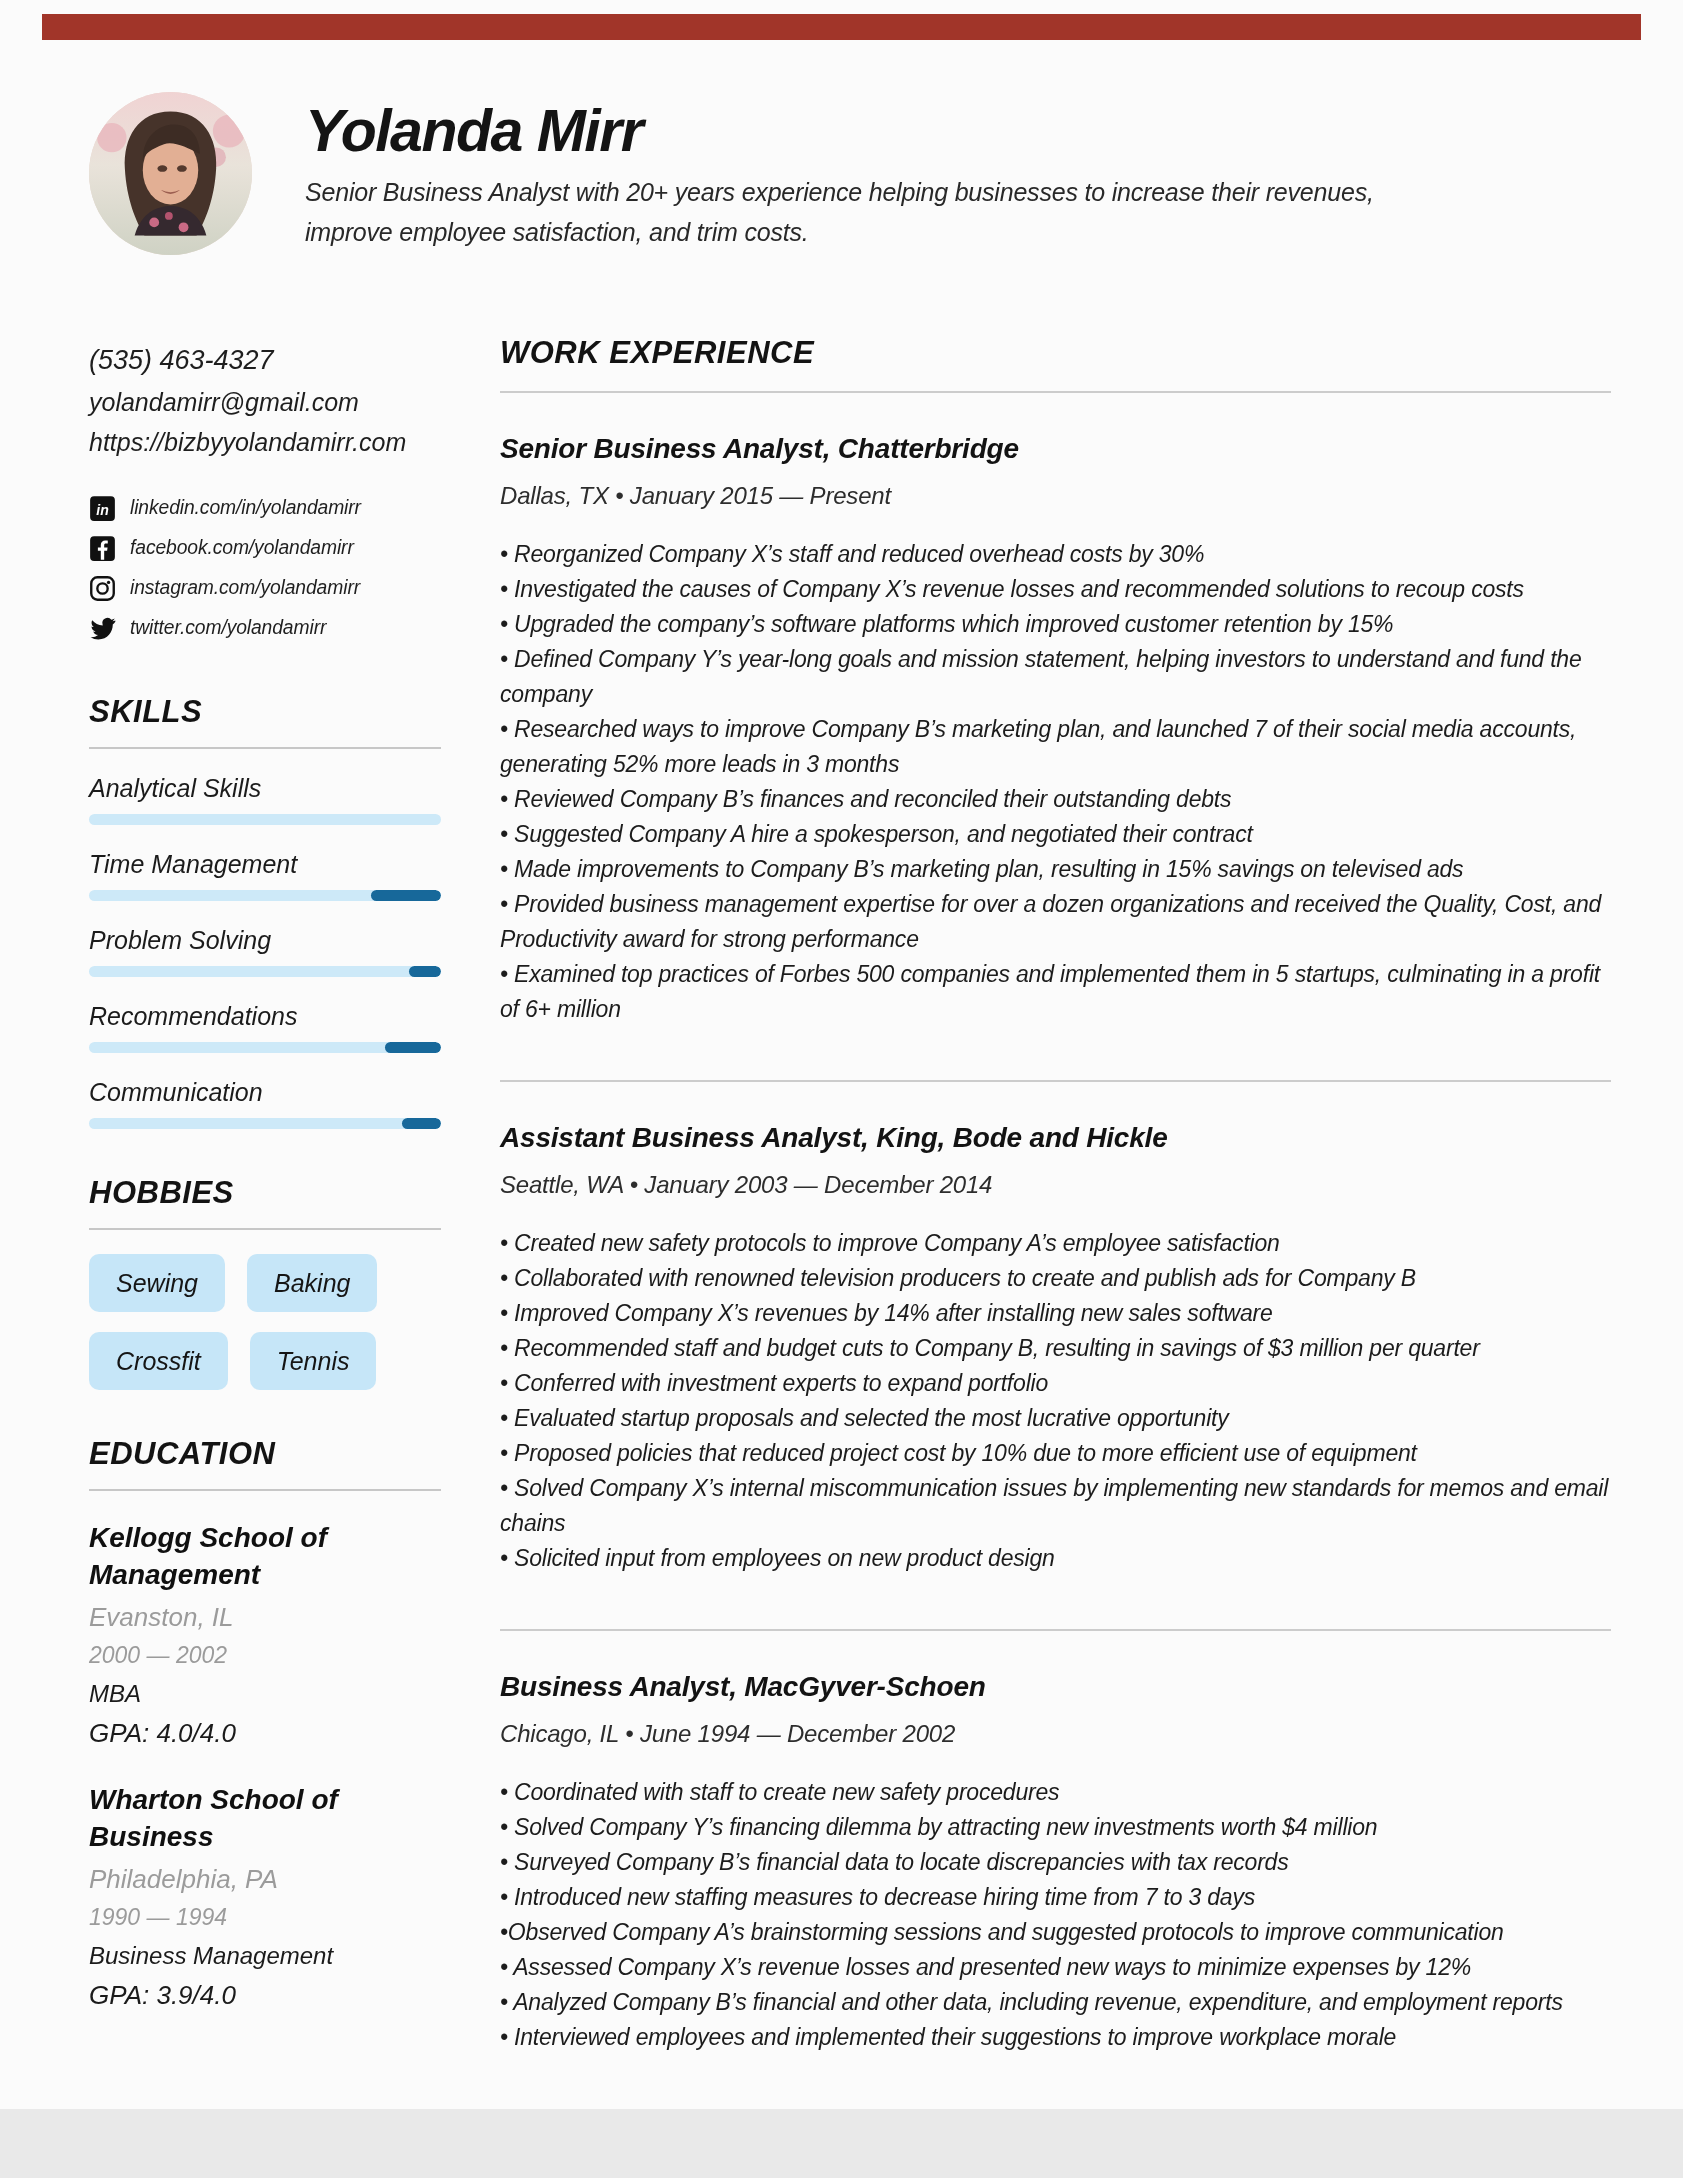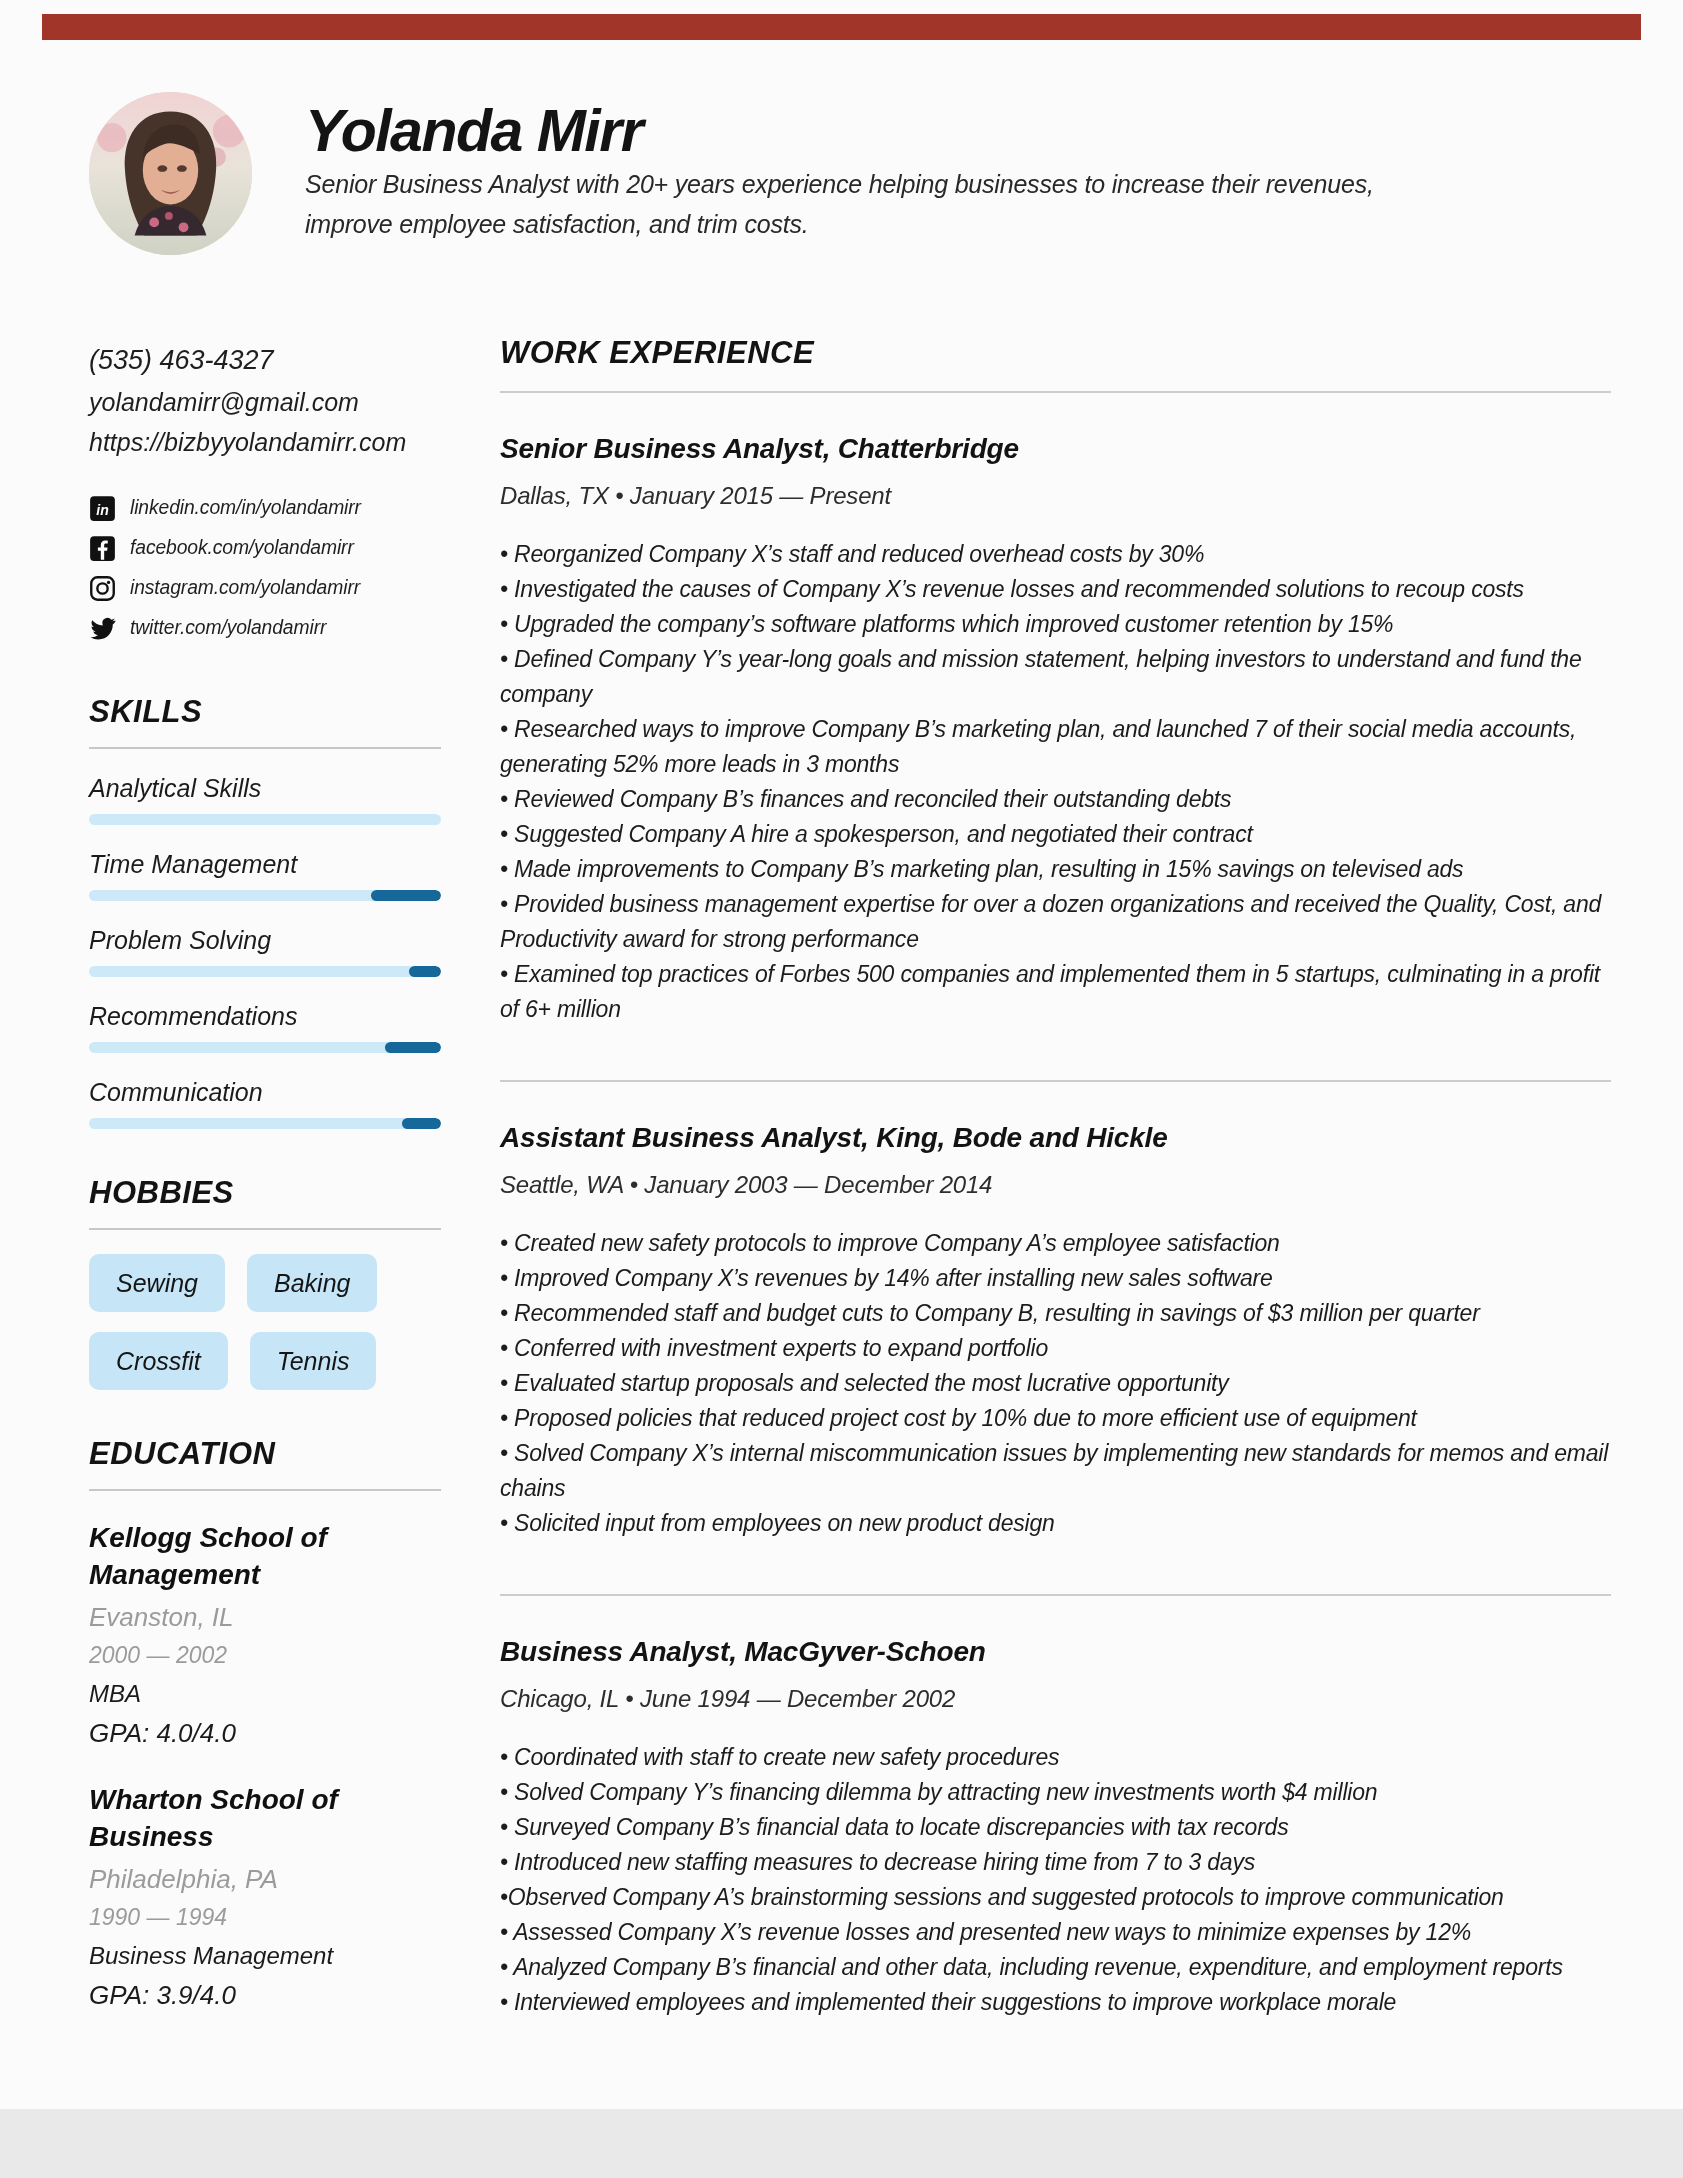--- a/index.html
+++ b/index.html
@@ -17,21 +17,21 @@
     position:absolute;left:89px;top:92px;width:163px;height:163px;
     border-radius:50%;overflow:hidden;background:#e9d6cd;
   }
   .photo svg{display:block;width:100%;height:100%;}
   .name{
     position:absolute;left:305px;top:97px;
     font-size:59px;font-weight:800;letter-spacing:-1.5px;color:#141414;
     white-space:nowrap;
   }
   .summary{
-    position:absolute;left:305px;top:164px;width:1139px;
+    position:absolute;left:305px;top:172px;width:1139px;
     font-size:25px;line-height:40px;color:#282828;letter-spacing:-0.2px;
   }
   .left-col{position:absolute;left:89px;top:339px;width:352px;}
   .right-col{position:absolute;left:500px;top:335px;width:1111px;}
 
   .contact-line{font-size:27px;line-height:43px;color:#1e1e1e;}
   .contact-line.small{font-size:25px;line-height:40px;}
 
   .social-list{margin-top:26px;}
   .social-row{display:flex;align-items:center;height:40px;}
@@ -233,20 +233,21 @@
             <div class="bullet">• Provided business management expertise for over a dozen organizations and received the Quality, Cost, and Productivity award for strong performance</div>
             <div class="bullet">• Examined top practices of Forbes 500 companies and implemented them in 5 startups, culminating in a profit of 6+ million</div>
           </div>
         </div>
         <div class="job-sep"></div>
         <div class="job">
           <div class="job-title">Assistant Business Analyst, King, Bode and Hickle</div>
           <div class="job-meta">Seattle, WA • January 2003 — December 2014</div>
           <div class="job-bullets">
             <div class="bullet">• Created new safety protocols to improve Company A’s employee satisfaction</div>
+            <div class="bullet">• Collaborated with renowned television producers to create and publish ads for Company B</div>
             <div class="bullet">• Improved Company X’s revenues by 14% after installing new sales software</div>
             <div class="bullet">• Recommended staff and budget cuts to Company B, resulting in savings of $3 million per quarter</div>
             <div class="bullet">• Conferred with investment experts to expand portfolio</div>
             <div class="bullet">• Evaluated startup proposals and selected the most lucrative opportunity</div>
             <div class="bullet">• Proposed policies that reduced project cost by 10% due to more efficient use of equipment</div>
             <div class="bullet">• Solved Company X’s internal miscommunication issues by implementing new standards for memos and email chains</div>
             <div class="bullet">• Solicited input from employees on new product design</div>
           </div>
         </div>
         <div class="job-sep"></div>

